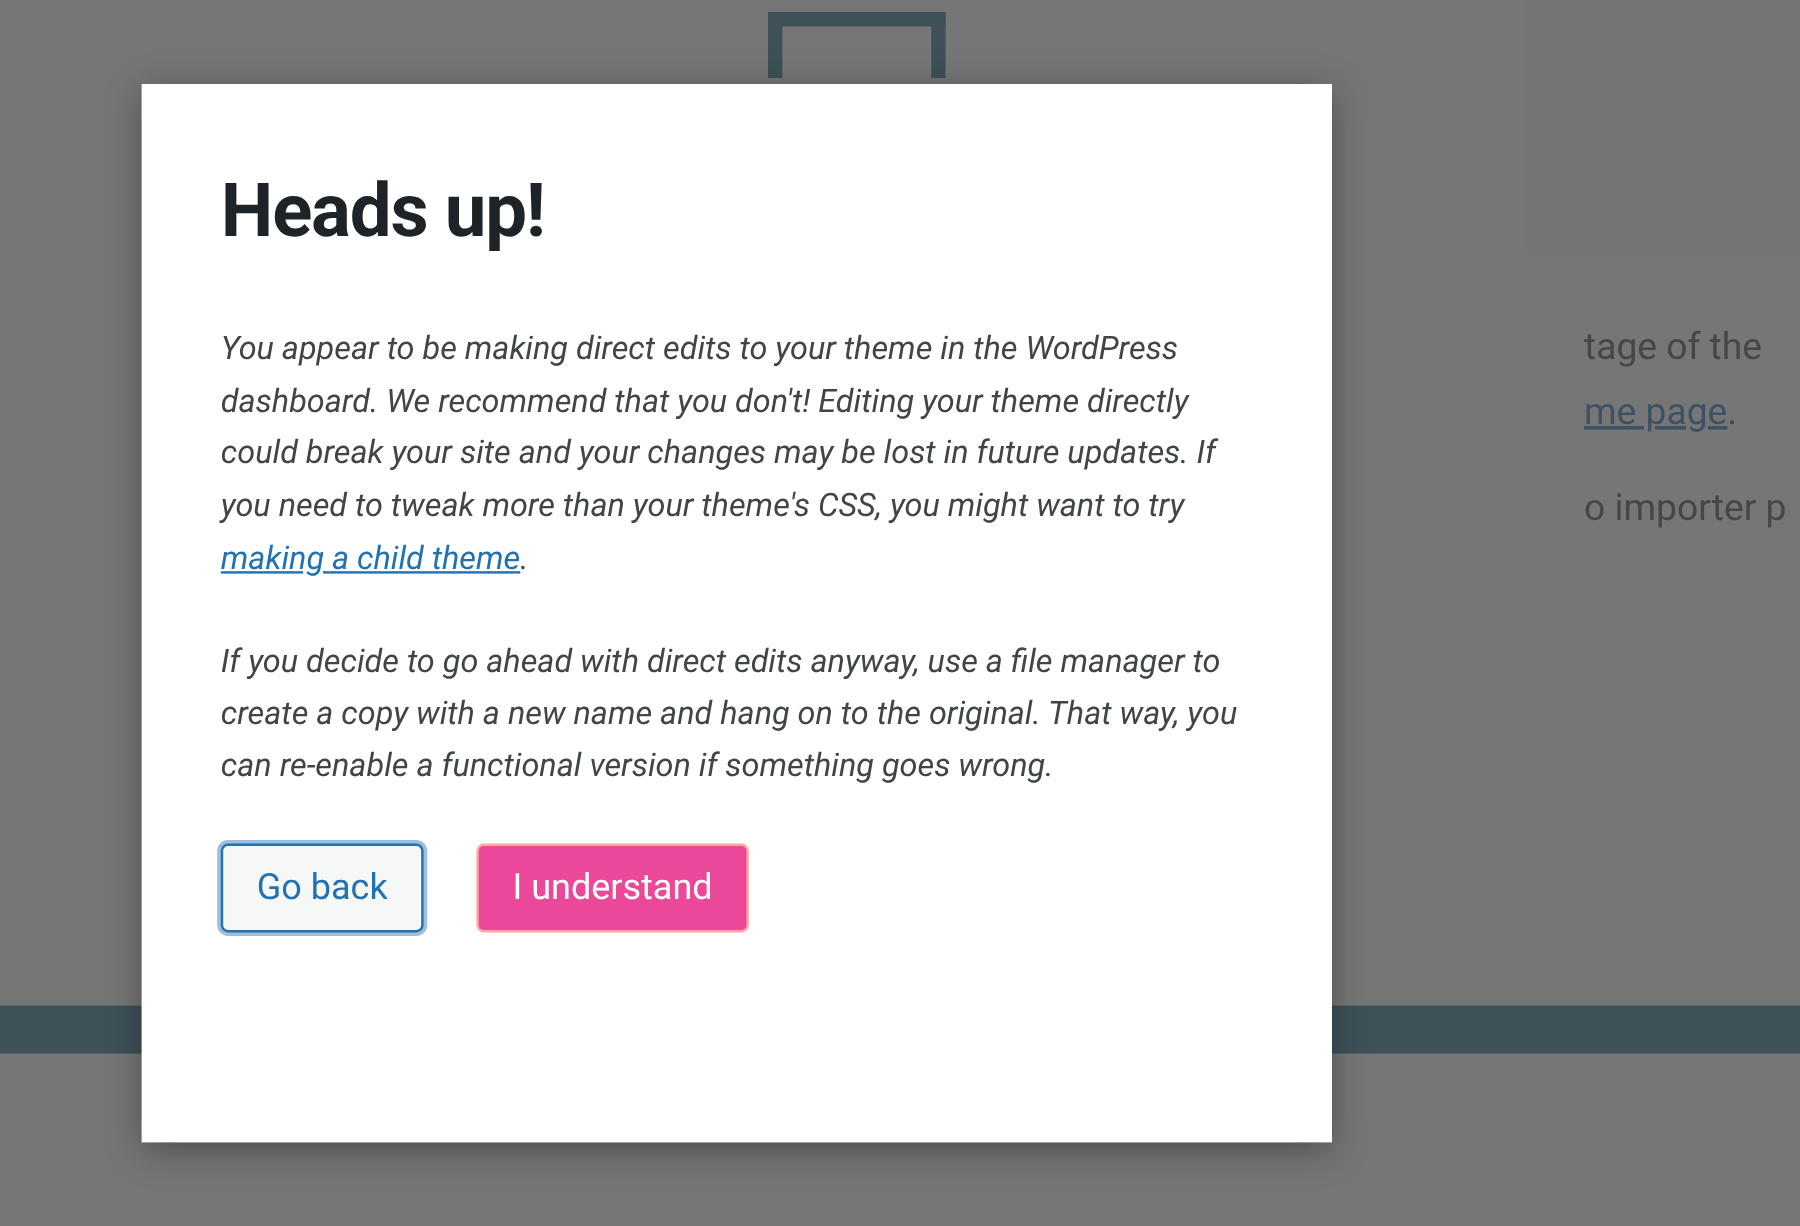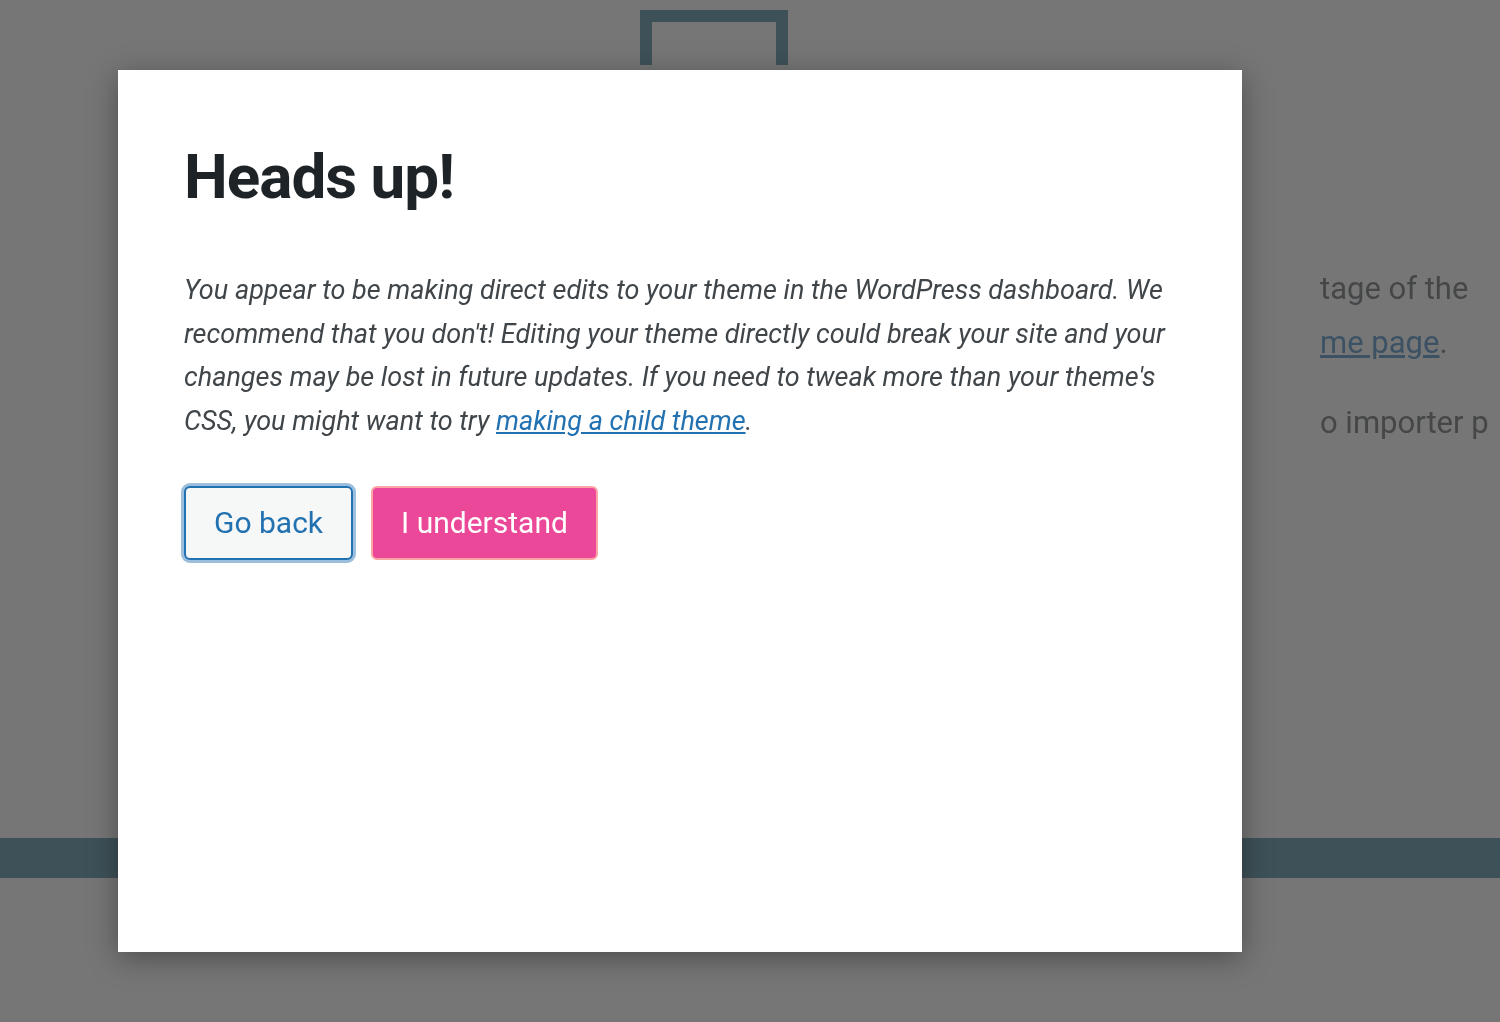--- a/index.html
+++ b/index.html
@@ -68,21 +68,21 @@
     .overlay {
       position: absolute;
       inset: 0;
       background: rgba(70, 70, 70, 0.72);
       z-index: 5;
     }
     .modal {
       position: absolute;
       top: 70px;
       left: 118px;
-      width: 1124px;
+      width: 992px;
       height: 882px;
       background: #ffffff;
       z-index: 10;
       box-shadow: 0 6px 28px rgba(0,0,0,0.35);
       padding: 70px 66px 50px 66px;
     }
     .modal h1 {
       font-size: 62px;
       font-weight: 700;
       color: #1d2327;
@@ -95,21 +95,21 @@
       color: #3f4549;
       margin-bottom: 42px;
       font-style: italic;
     }
     .modal a.inline-link {
       color: #2271b1;
       text-decoration: underline;
     }
     .button-row {
       display: flex;
-      gap: 18px;
+      gap: 44px;
       margin-top: 12px;
     }
     .btn {
       font-size: 30px;
       line-height: 1;
       padding: 20px 28px;
       border-radius: 6px;
       cursor: pointer;
       font-family: inherit;
     }
@@ -140,18 +140,19 @@
 
 <div class="overlay"></div>
 
 <div class="modal">
   <h1>Heads up!</h1>
 
   <p>
     <span>You appear to be making direct edits to your theme in the WordPress dashboard. We recommend that you don't! Editing your theme directly could break your site and your changes may be lost in future updates. If you need to tweak more than your theme's CSS, you might want to try </span><a href="#" class="inline-link">making a child theme</a><span>.</span>
   </p>
 
+  <p>If you decide to go ahead with direct edits anyway, use a file manager to create a copy with a new name and hang on to the original. That way, you can re-enable a functional version if something goes wrong.</p>
 
   <div class="button-row">
     <button class="btn btn-secondary">Go back</button>
     <button class="btn btn-primary">I understand</button>
   </div>
 </div>
 
 </body></html>

